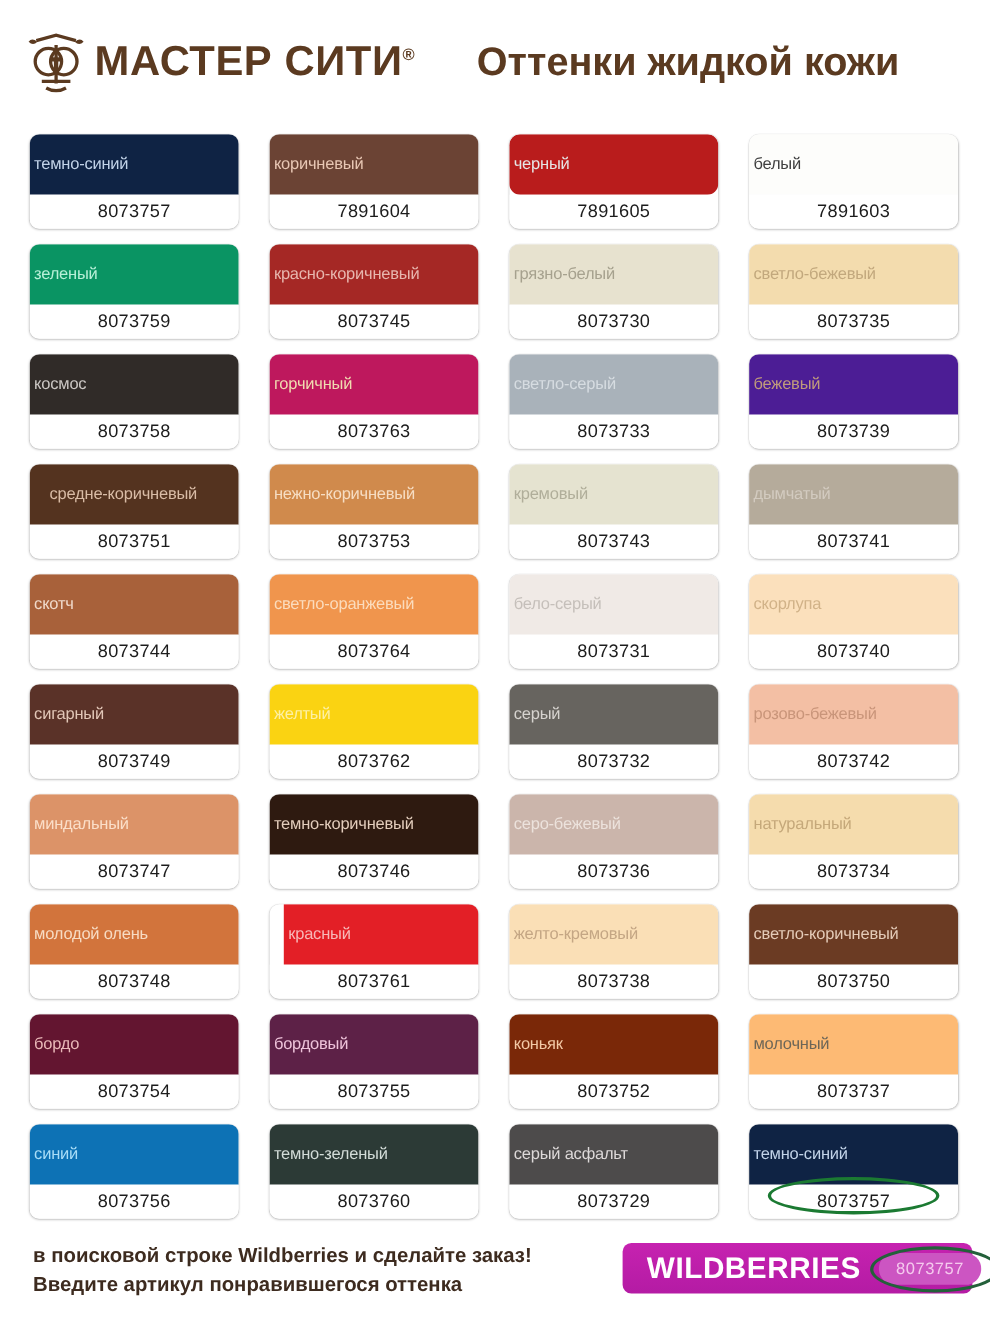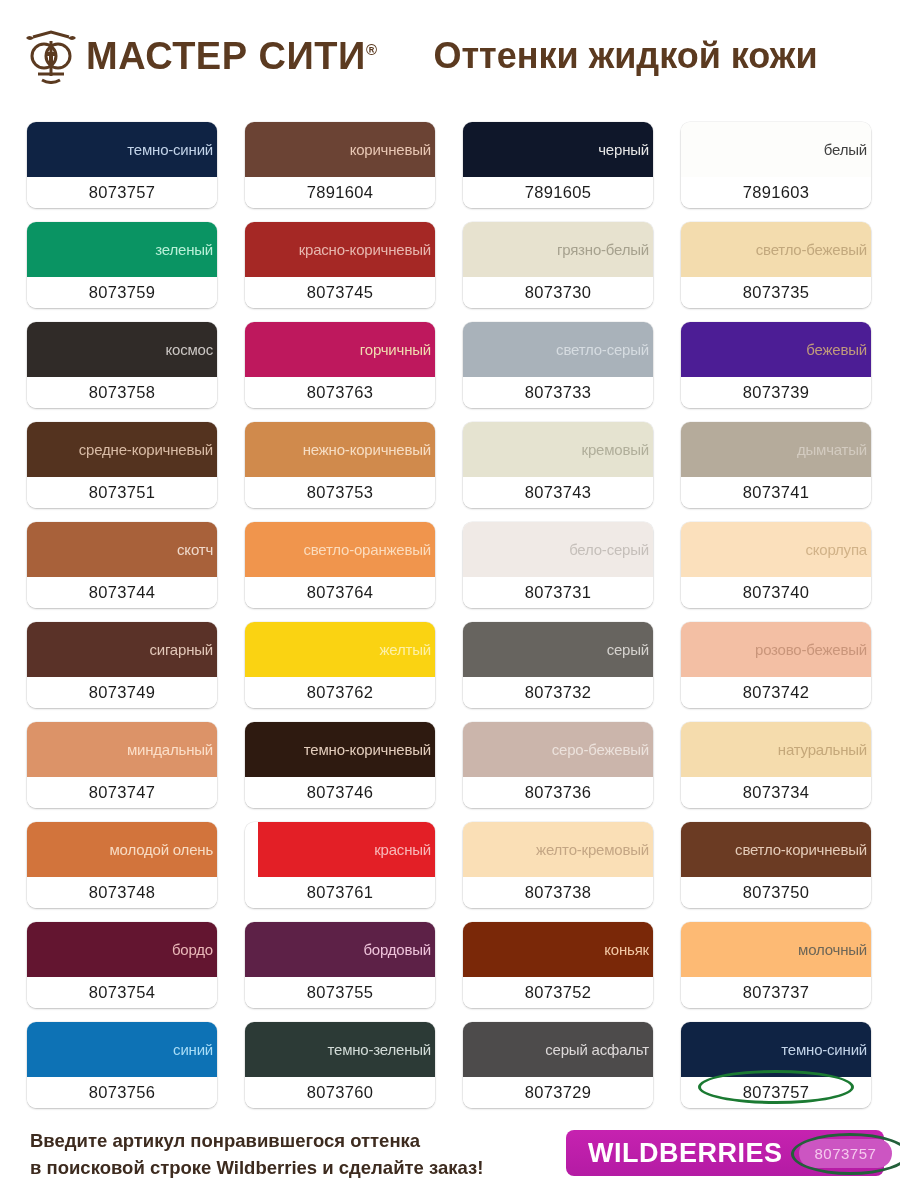--- a/index.html
+++ b/index.html
@@ -44,21 +44,21 @@
   .swatch {
     width: 190px; height: 86px;
     border-radius: 9px;
     overflow: hidden;
     background: #ffffff;
     box-shadow: 0 1px 2px rgba(0,0,0,.22), 0 0 0 .5px rgba(0,0,0,.07);
     display: flex; flex-direction: column;
   }
   .swatch-color {
     height: 55px;
-    display: flex; align-items: center; justify-content: flex-end;
+    display: flex; align-items: center; justify-content: flex-start;
     padding: 0 4px;
   }
   .swatch-name {
     font-size: 15px; white-space: nowrap; letter-spacing: -.2px;
     text-align: center; line-height: 1;
   }
   .swatch-code {
     flex: 1;
     display: flex; align-items: center; justify-content: center;
     font-size: 16.5px; color: #1c1c1c; letter-spacing: .3px;
@@ -139,21 +139,21 @@
         </div>
         <div class="swatch-code">8073757</div>
       </div>
       <div class="swatch">
         <div class="swatch-color" style="background: rgb(107, 67, 52);">
           <div class="swatch-name" style="color: rgb(232, 199, 180);">коричневый</div>
         </div>
         <div class="swatch-code">7891604</div>
       </div>
       <div class="swatch">
-        <div class="swatch-color" style="background: #0f172a;">
+        <div class="swatch-color" style="background: #b91c1c; border-radius: 10px;">
           <div class="swatch-name" style="color: rgb(230, 230, 230);">черный</div>
         </div>
         <div class="swatch-code">7891605</div>
       </div>
       <div class="swatch">
         <div class="swatch-color" style="background: rgb(253, 253, 251);">
           <div class="swatch-name" style="color: rgb(63, 63, 63);">белый</div>
         </div>
         <div class="swatch-code">7891603</div>
       </div>
@@ -371,22 +371,22 @@
         <div class="swatch-color" style="background: rgb(15, 35, 68);">
           <div class="swatch-name" style="color: rgb(194, 211, 232);">темно-синий</div>
         </div>
         <div class="swatch-code">8073757</div>
         <span class="swatch-ellipse"></span>
       </div>
     </div>
 
   <div class="footer">
     <div class="footer-text">
+      <span>в поисковой строке Wildberries и сделайте заказ!</span>
       <span>Введите артикул понравившегося оттенка</span>
-      <span>в поисковой строке Wildberries и сделайте заказ!</span>
     </div>
     <div class="wb-badge">
       <div class="wb-label">WILDBERRIES</div>
       <div class="wb-code-pill">
         <span>8073757</span>
         <span class="wb-ellipse"></span>
       </div>
     </div>
   </div>
 

